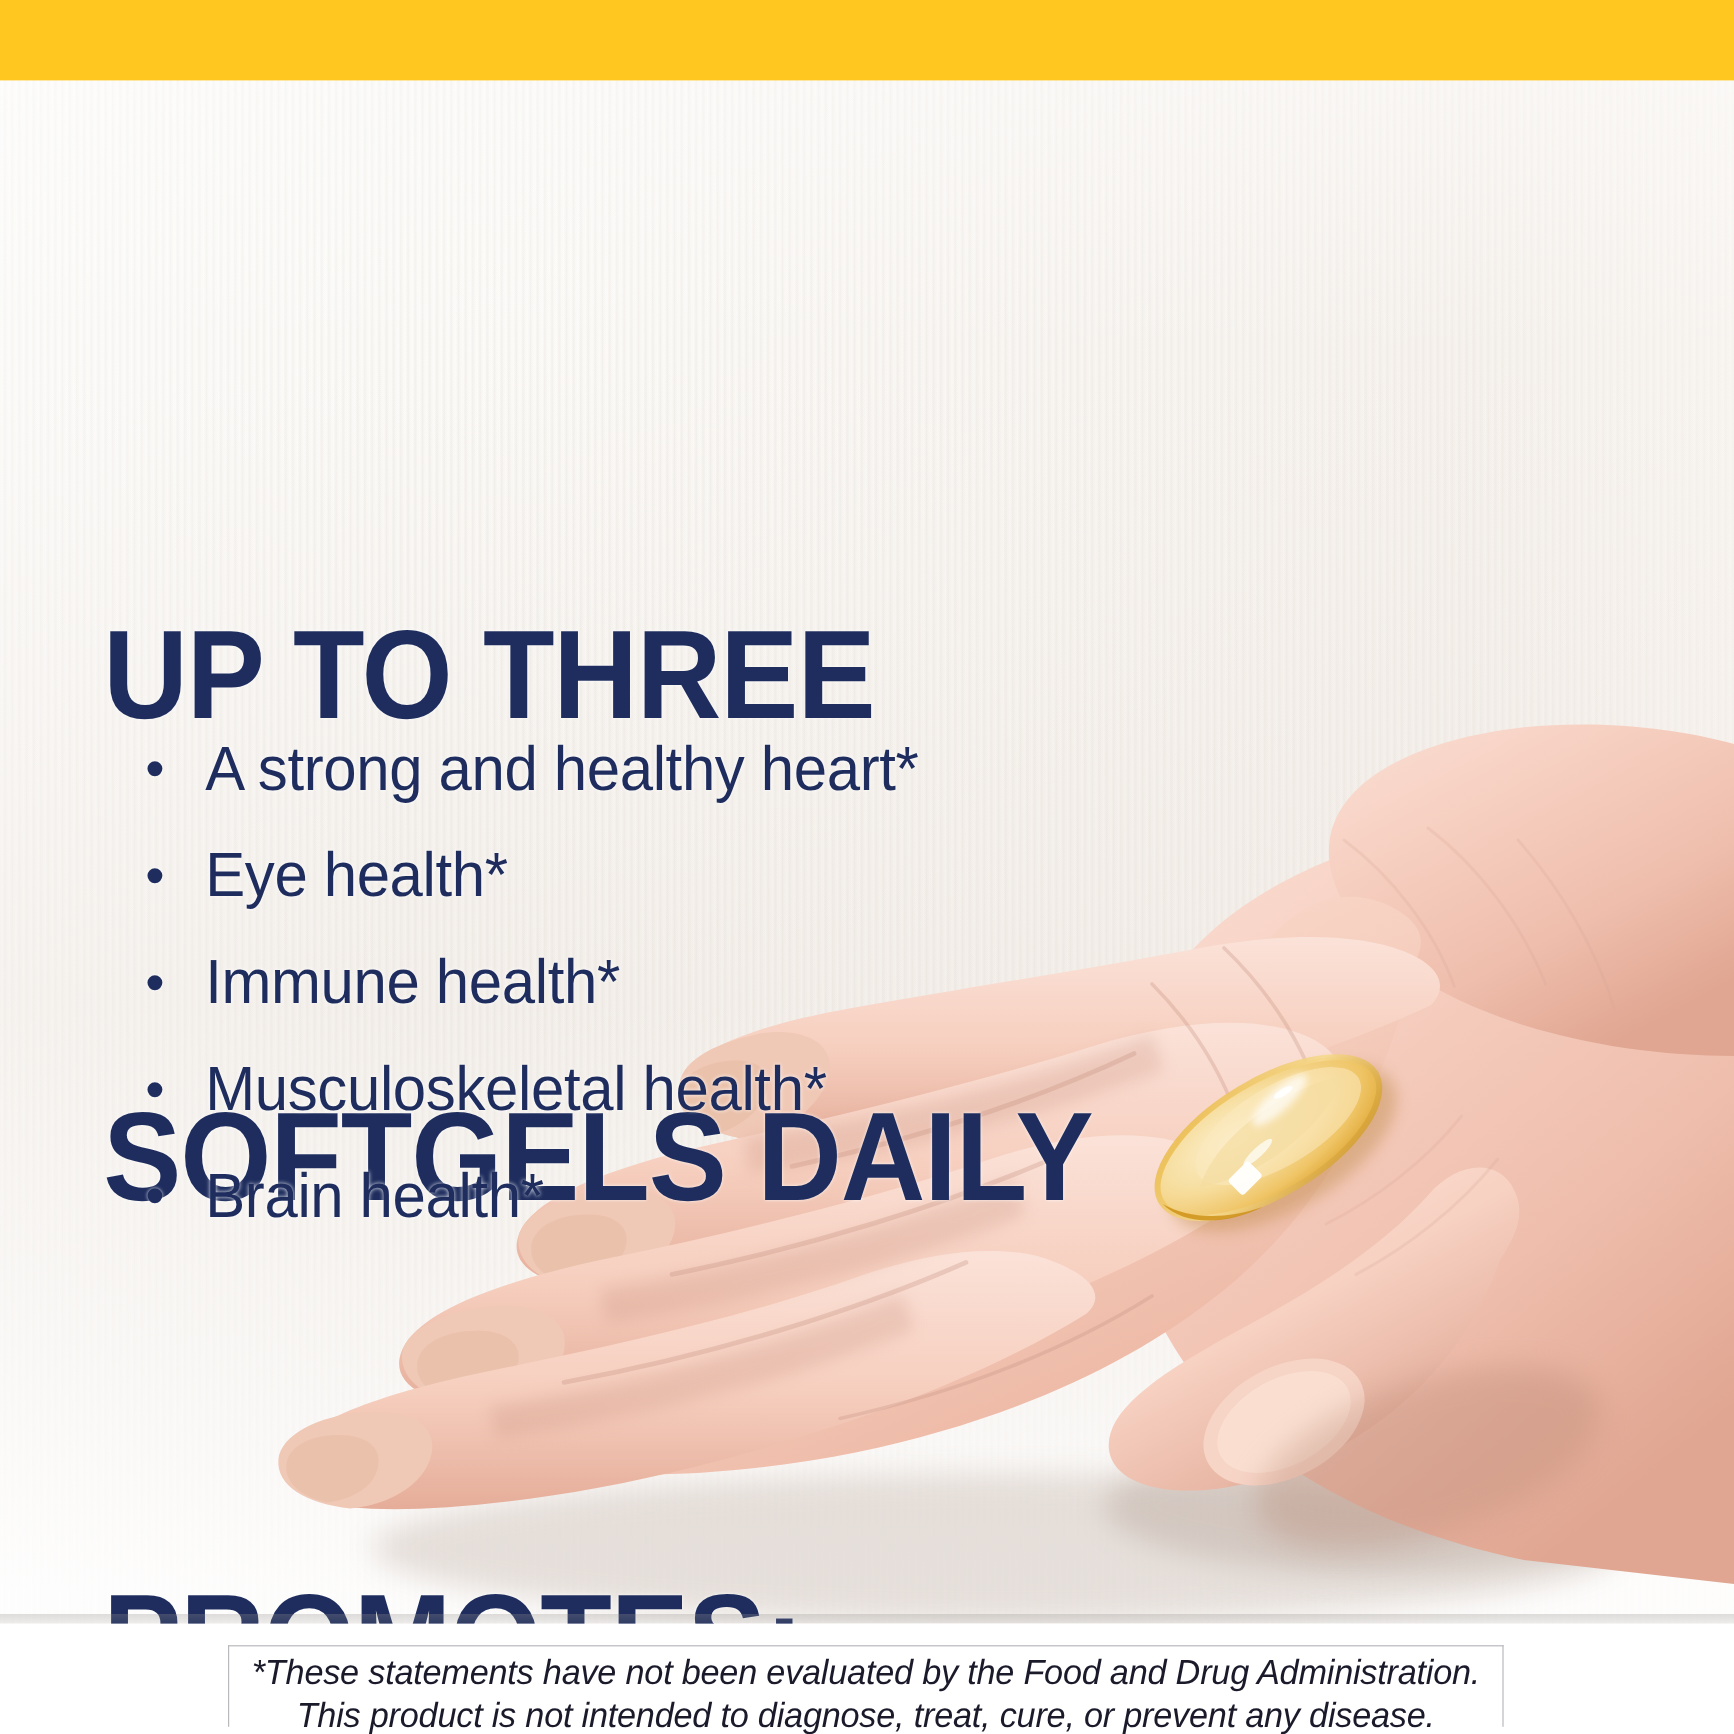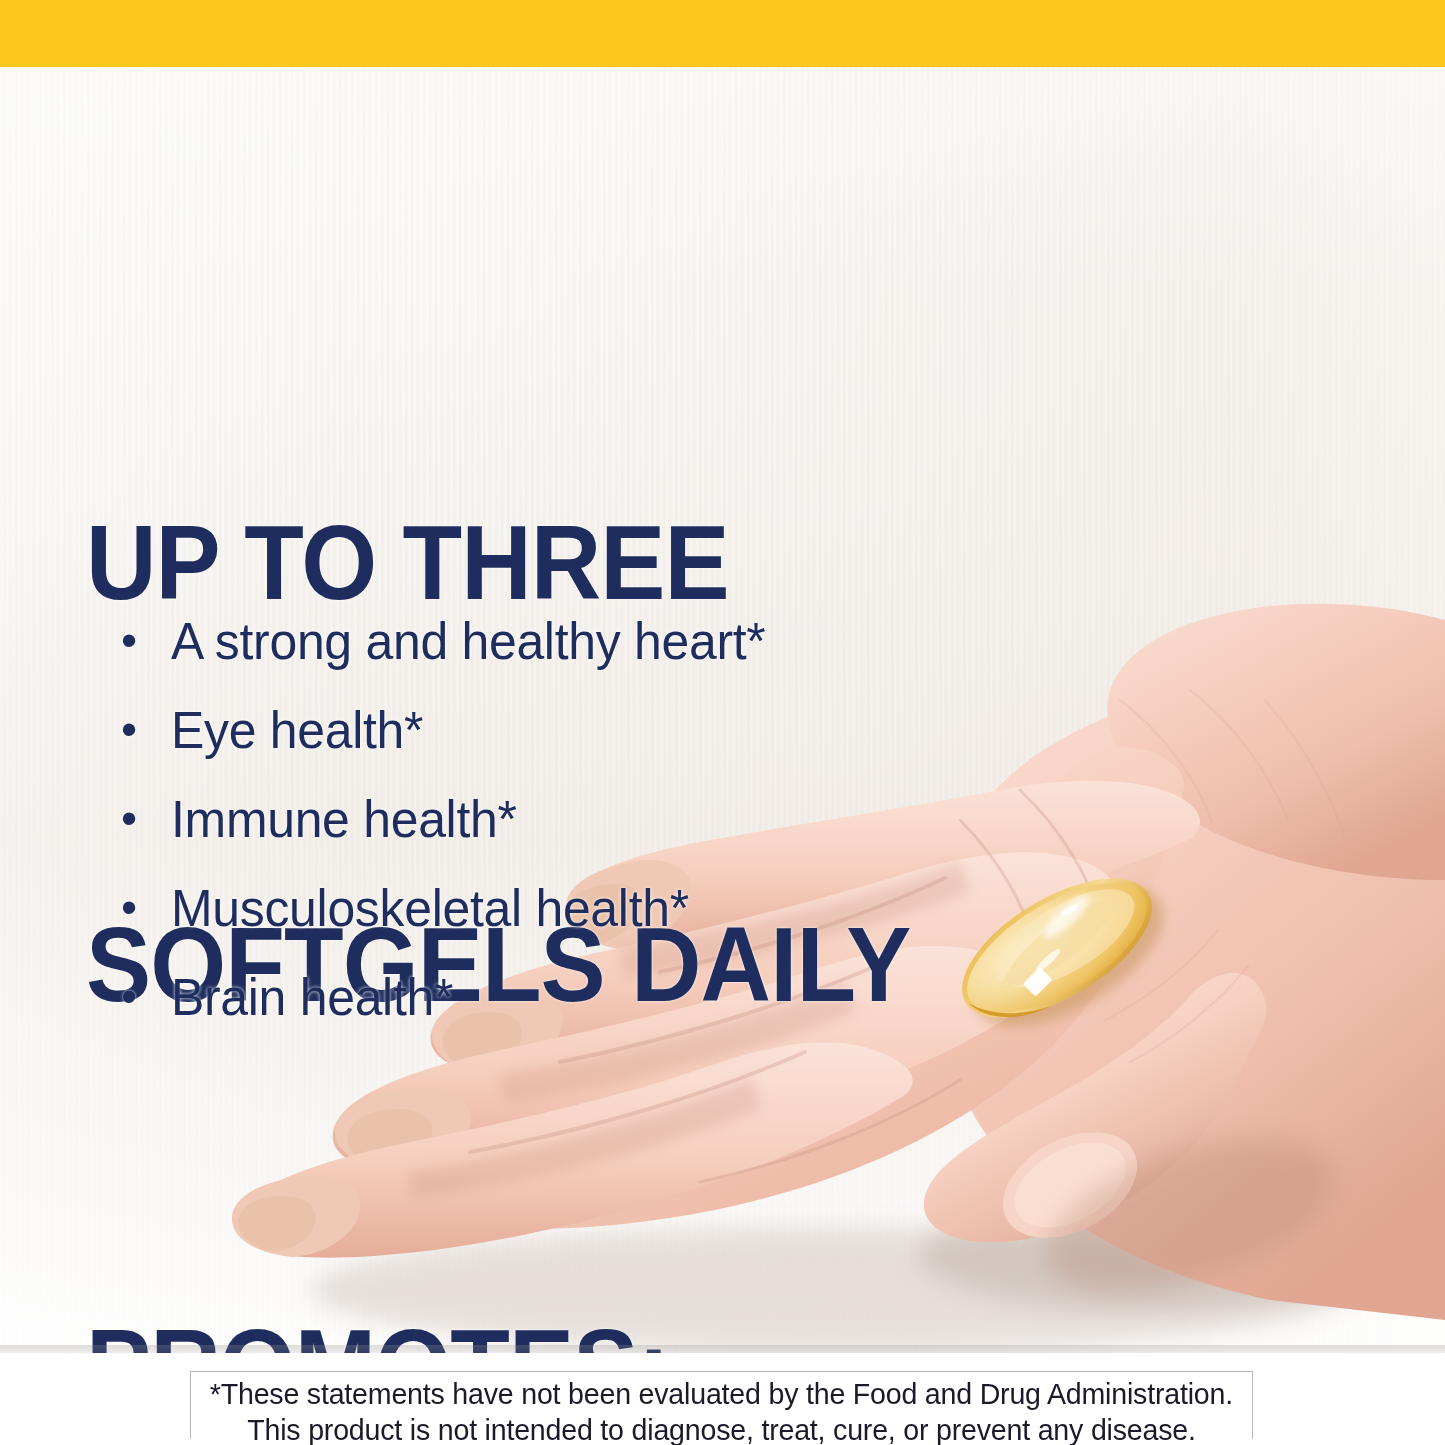--- a/index.html
+++ b/index.html
@@ -153,20 +153,21 @@
     height: 68px;
     box-sizing: border-box;
     border: 1px solid #b9b9bd;
     border-bottom: none;
     background: #ffffff;
     display: flex;
     flex-direction: column;
     align-items: center;
     justify-content: flex-start;
     padding-top: 4px;
+    font-style: italic;
   }
   .disclaimer-line {
     color: #1a1a2b;
     font-size: 29px;
     line-height: 36px;
     letter-spacing: -0.2px;
     text-align: center;
     white-space: nowrap;
     transform: scaleX(0.985);
   }

